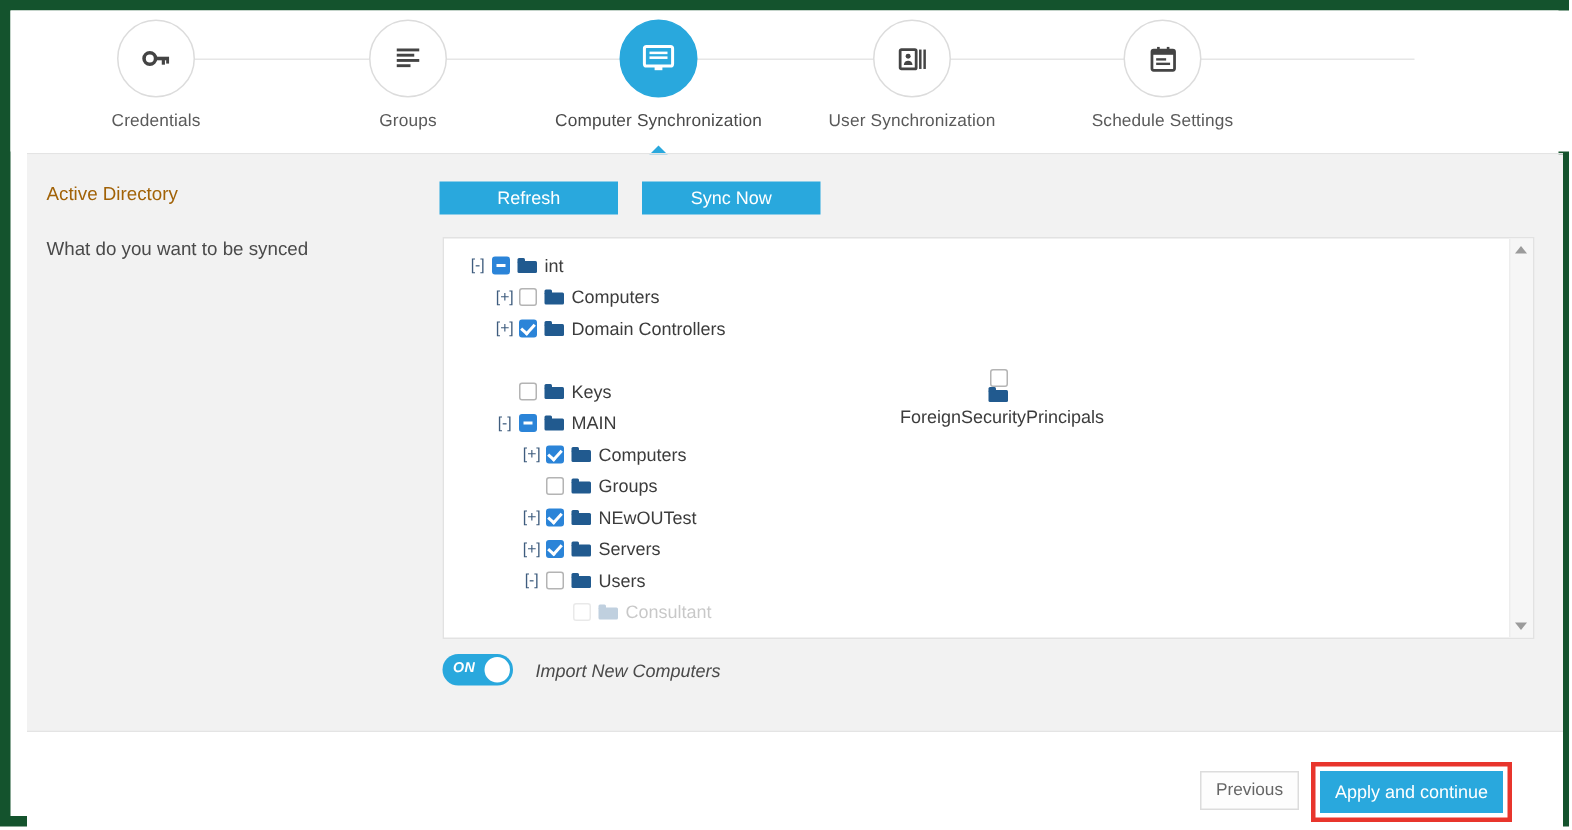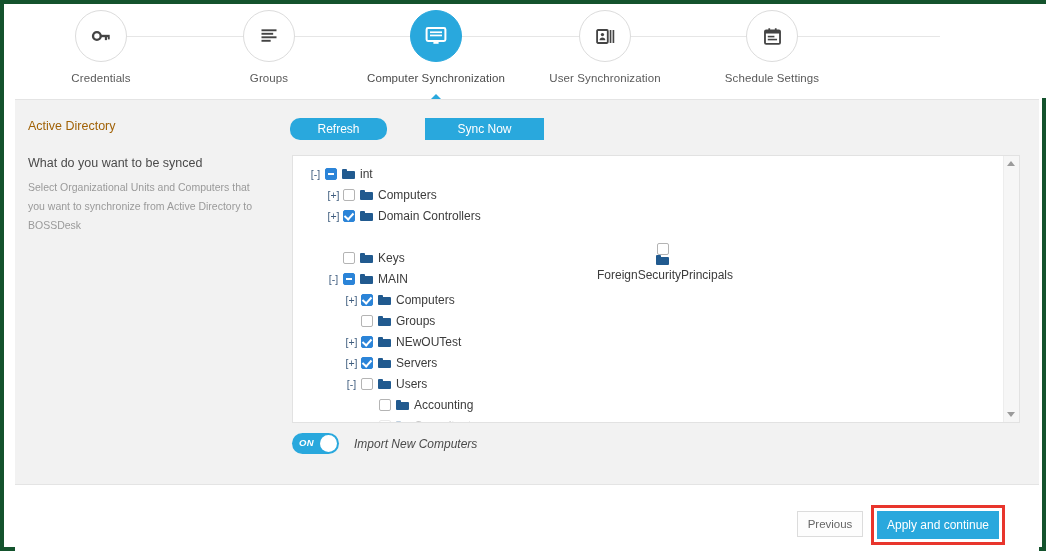--- a/index.html
+++ b/index.html
@@ -11,21 +11,21 @@
     width: 1048px;
     height: 553px;
     font-family: "Liberation Sans", sans-serif;
     overflow: hidden;
   }
   .page-frame {
     position: absolute;
     left: 0; top: 0;
     width: 1046px;
     height: 551px;
-    border: 4px solid #14532d;
+    border: 7px solid #14532d;
     box-sizing: border-box;
     background: #ffffff;
   }
 
   
   .stepper {
     position: absolute;
     left: 0; top: 0;
     width: 1046px;
     height: 94px;
@@ -131,21 +131,21 @@
     color: #ffffff;
     border: none;
     font-family: "Liberation Sans", sans-serif;
     font-size: 12px;
     cursor: pointer;
     padding: 0;
   }
   .btn-refresh {
     position: absolute;
     left: 11px; top: 18px;
-    width: 97px; height: 22px; border-radius: 10px;
+    width: 119px; height: 22px;
   }
   .btn-syncnow {
     position: absolute;
     left: 146px; top: 18px;
     width: 119px; height: 22px;
   }
 
   
   .tree-panel {
     position: absolute;
@@ -417,21 +417,20 @@
       <div class="step-label">Schedule Settings</div>
     </div>
 
   </div>
 
   <div class="content-row">
 
     <div class="left-panel">
       <div class="lp-title">Active Directory</div>
       <div class="lp-subtitle">What do you want to be synced</div>
-      <div class="lp-desc">Select Organizational Units and Computers that you want to synchronize from Active Directory to BOSSDesk</div>
     </div>
 
     <div class="right-panel">
 
       <button class="btn-blue btn-refresh">Refresh</button>
       <button class="btn-blue btn-syncnow">Sync Now</button>
 
       <div class="tree-panel">
         <div class="tree-inner" id="tree-inner">
             <div class="tree-node" style="padding-left: 14px;">
@@ -492,26 +491,20 @@
               <span class="toggler">[+]</span>
               <span class="cb checked"></span>
               <span class="folder"></span>
               <span class="node-label">Servers</span>
             </div>
             <div class="tree-node" style="padding-left: 50px;">
               <span class="toggler">[-]</span>
               <span class="cb"></span>
               <span class="folder"></span>
               <span class="node-label">Users</span>
-            </div>
-            <div class="tree-node" style="padding-left: 68px;">
-              <span class="toggler empty">&nbsp;</span>
-              <span class="cb"></span>
-              <span class="folder"></span>
-              <span class="node-label">Accounting</span>
             </div>
             <div class="tree-node node-clipped" style="padding-left: 68px;">
               <span class="toggler empty">&nbsp;</span>
               <span class="cb"></span>
               <span class="folder"></span>
               <span class="node-label">Consultant</span>
             </div>
           </div>
         <div class="vscroll">
           <div class="arrow up"></div>

